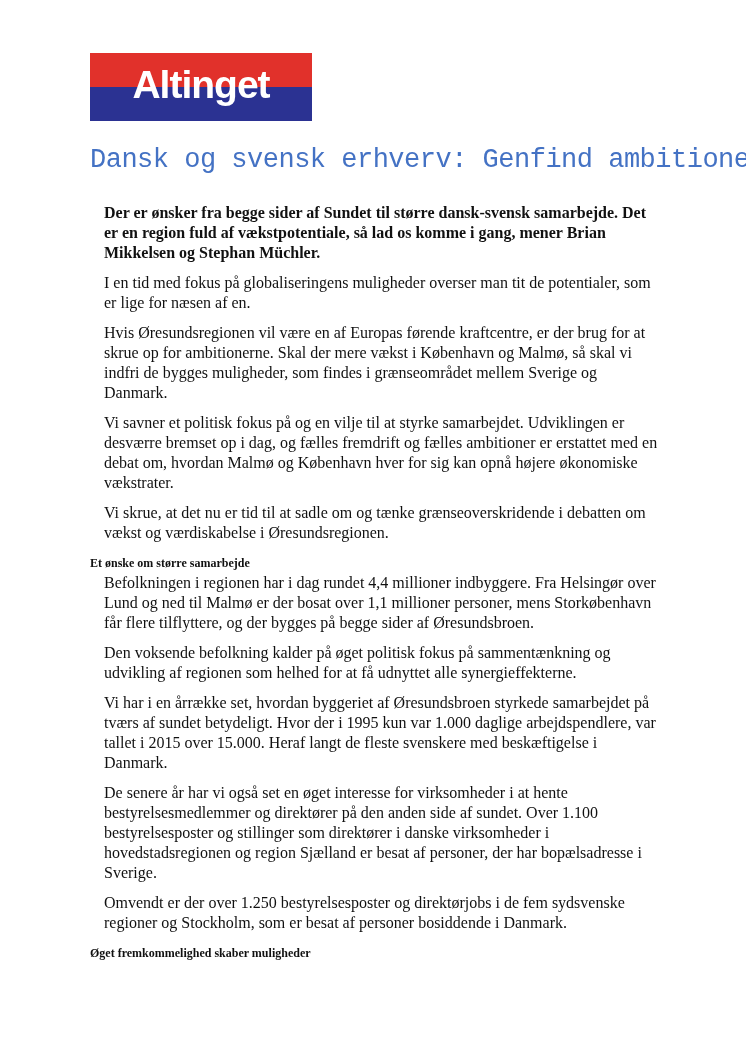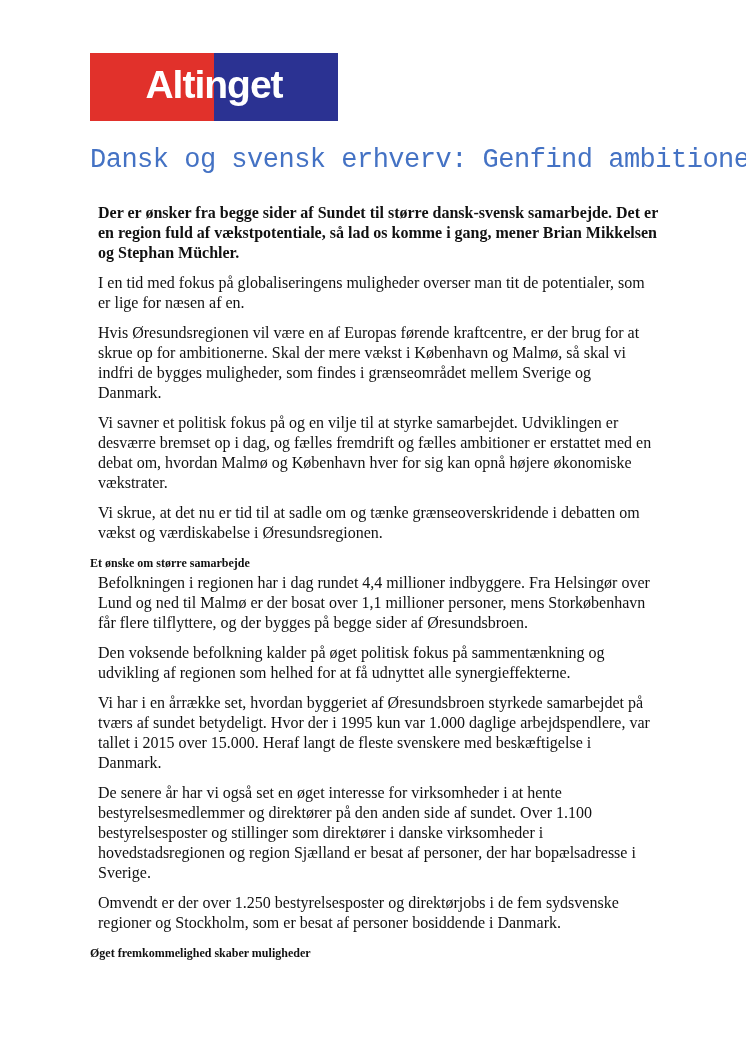--- a/index.html
+++ b/index.html
@@ -18,24 +18,25 @@
   .page {
     box-sizing: border-box;
     width: 746px;
     height: 1056px;
     padding: 53px 88px 0 90px;
     background: #ffffff;
   }
   
   .logo {
     position: relative;
-    width: 248px;
+    width: 222px;
     height: 68px;
     display: flex;
     margin: 0 0 26px 0;
+    flex-direction: column;
   }
   .logo-half { flex: 1 1 50%; height: 100%; }
   .logo-half.red  { background: var(--logo-red, #e1312b); }
   .logo-half.blue { background: var(--logo-blue, #2b3292); }
   .logo-text {
     position: absolute;
     inset: 0;
     display: flex;
     align-items: center;
     justify-content: center;
@@ -57,21 +58,21 @@
     white-space: nowrap;
     margin: 0 0 30px 0;
   }
   
   .article {
     width: 568px;
     font-size: 16px;
     line-height: 20px;
   }
   .article p {
-    margin: 0 0 10px 8px;
+    margin: 0 0 10px 14px;
   }
   .article p.intro {
     font-weight: 700;
   }
   .article h2 {
     font-size: 12px;
     line-height: 20px;
     font-weight: 700;
     margin: 0;
   }

